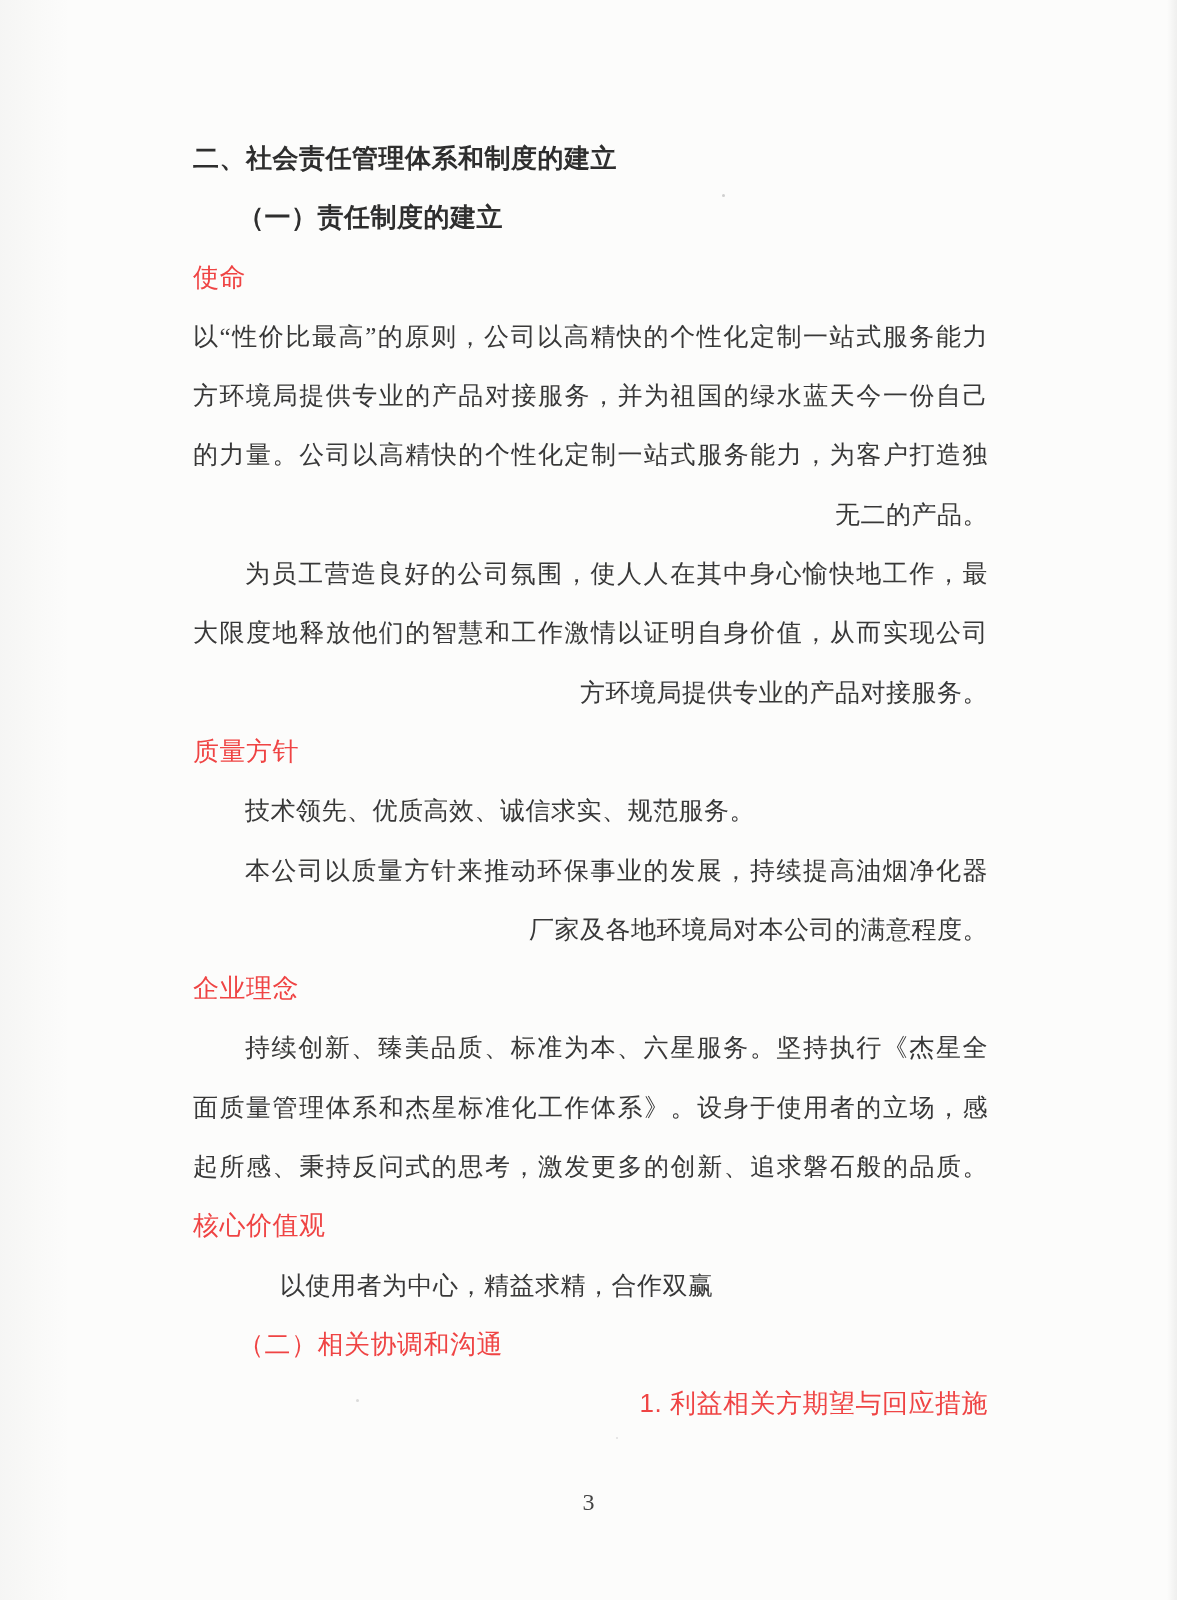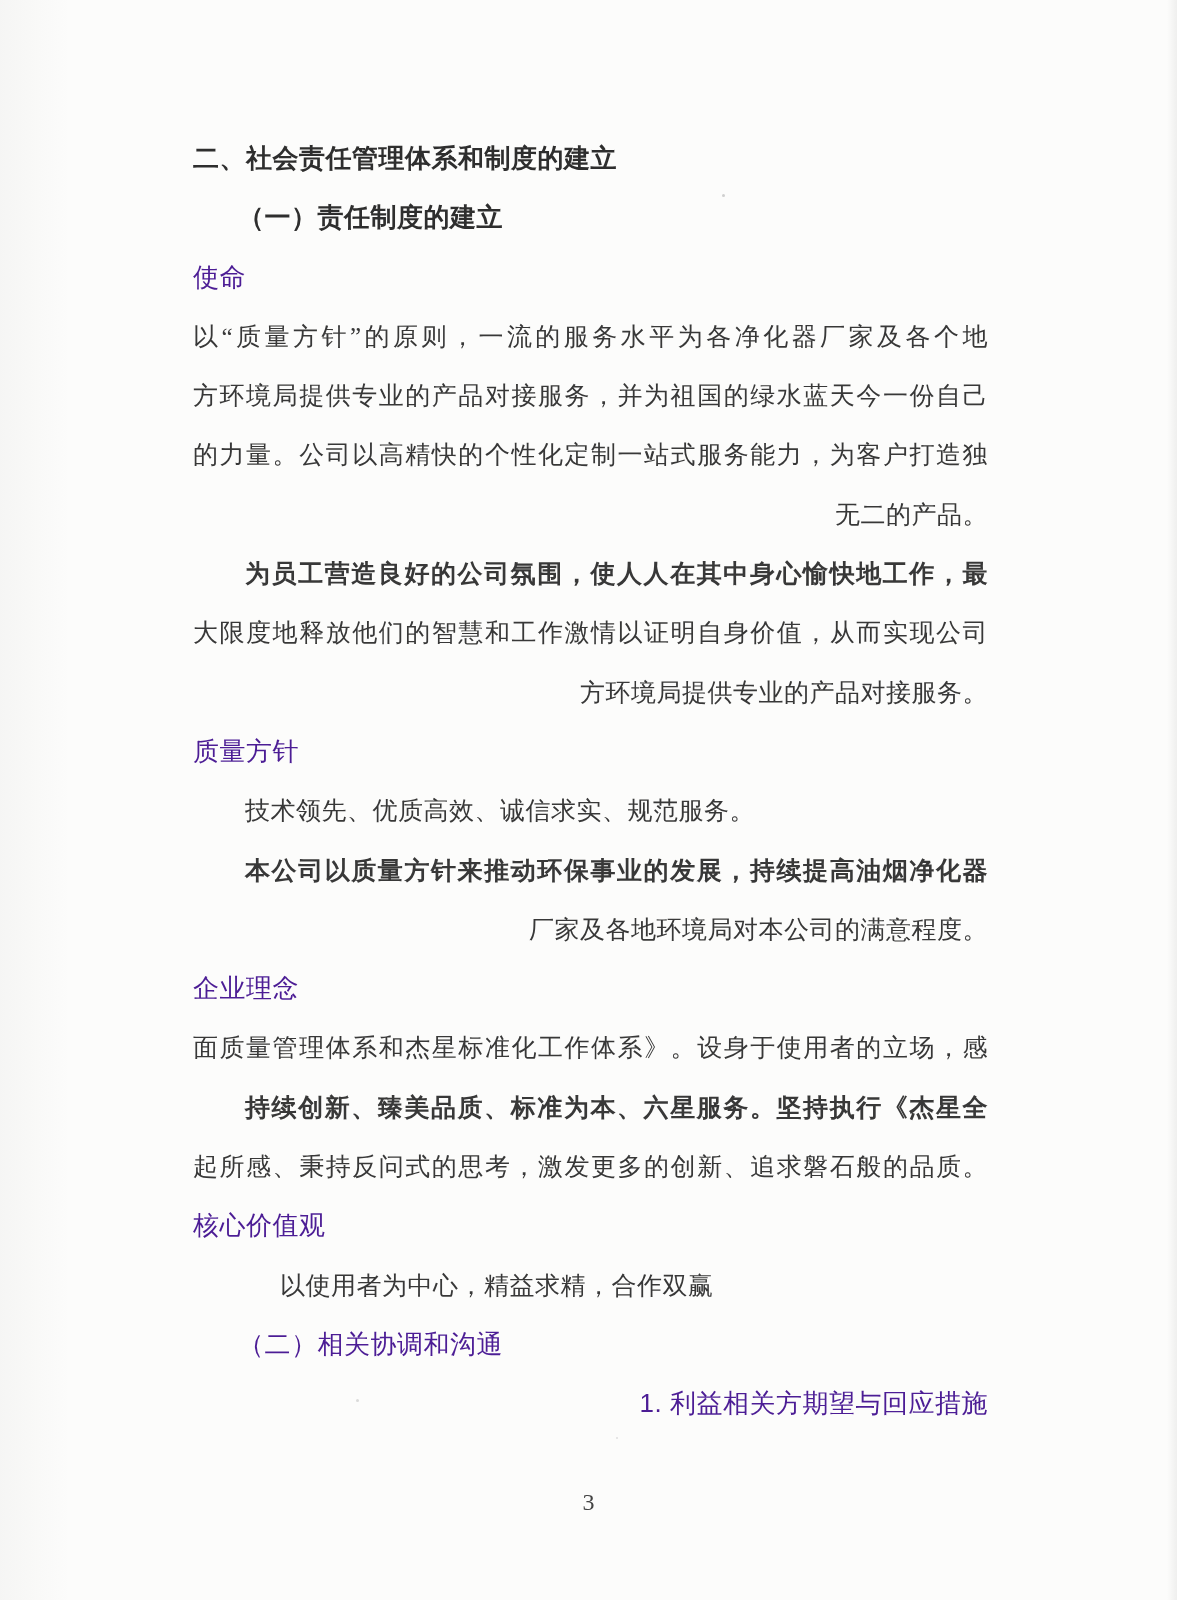--- a/index.html
+++ b/index.html
@@ -55,32 +55,32 @@
     color: #2e2e2e;
   }
   .heading-bold-indent { padding-left: 45px; }
   
   .subheading,
   .subheading-indent,
   .subheading-num {
     font-family: "Liberation Sans", "DejaVu Sans", sans-serif;
     font-weight: 500;
     font-size: 26px;
-    color: #4c1d95;
+    color: #ef4444;
   }
   .subheading-indent { padding-left: 45px; }
   .subheading-num { padding-left: 52px; text-align: right; }
   
   .body-justify,
   .body-justify-indent {
     text-align: justify;
     text-align-last: justify;
     -moz-text-align-last: justify;
   }
-  .body-justify-indent { text-indent: 52px; font-weight: bold; }
+  .body-justify-indent { text-indent: 52px; }
   .body-left { text-align: right; }
   .body-left-indent { text-indent: 52px; }
   .body-left-indent3 { text-indent: 87px; }
   .page-number {
     position: absolute;
     left: 0;
     top: 1489px;
     width: 1177px;
     text-align: center;
     font-size: 24px;
@@ -100,34 +100,34 @@
   .s3 { left: 616px; top: 1437px; width: 2px; height: 2px; opacity: 0.3; }
 </style>
 </head>
 <body>
 
 <div class="page">
   <div class="doc" id="doc-lines">
       <div class="ln heading-bold">二、社会责任管理体系和制度的建立</div>
       <div class="ln heading-bold-indent">（一）责任制度的建立</div>
       <div class="ln subheading">使命</div>
-      <div class="ln body-justify">以“质量方针”的原则，一流的服务水平为各净化器厂家及各个地</div>
+      <div class="ln body-justify">以“性价比最高”的原则，公司以高精快的个性化定制一站式服务能力</div>
       <div class="ln body-justify">方环境局提供专业的产品对接服务，并为祖国的绿水蓝天今一份自己</div>
       <div class="ln body-justify">的力量。公司以高精快的个性化定制一站式服务能力，为客户打造独</div>
       <div class="ln body-left">无二的产品。</div>
       <div class="ln body-justify-indent">为员工营造良好的公司氛围，使人人在其中身心愉快地工作，最</div>
       <div class="ln body-justify">大限度地释放他们的智慧和工作激情以证明自身价值，从而实现公司</div>
       <div class="ln body-left">方环境局提供专业的产品对接服务。</div>
       <div class="ln subheading">质量方针</div>
       <div class="ln body-left-indent">技术领先、优质高效、诚信求实、规范服务。</div>
       <div class="ln body-justify-indent">本公司以质量方针来推动环保事业的发展，持续提高油烟净化器</div>
       <div class="ln body-left">厂家及各地环境局对本公司的满意程度。</div>
       <div class="ln subheading">企业理念</div>
+      <div class="ln body-justify-indent">持续创新、臻美品质、标准为本、六星服务。坚持执行《杰星全</div>
       <div class="ln body-justify">面质量管理体系和杰星标准化工作体系》。设身于使用者的立场，感</div>
-      <div class="ln body-justify-indent">持续创新、臻美品质、标准为本、六星服务。坚持执行《杰星全</div>
       <div class="ln body-justify">起所感、秉持反问式的思考，激发更多的创新、追求磐石般的品质。</div>
       <div class="ln subheading">核心价值观</div>
       <div class="ln body-left-indent3">以使用者为中心，精益求精，合作双赢</div>
       <div class="ln subheading-indent">（二）相关协调和沟通</div>
       <div class="ln subheading-num">1. 利益相关方期望与回应措施</div>
     </div>
   <div class="page-number">3</div>
   <div class="speck s1"></div>
   <div class="speck s2"></div>
   <div class="speck s3"></div>

